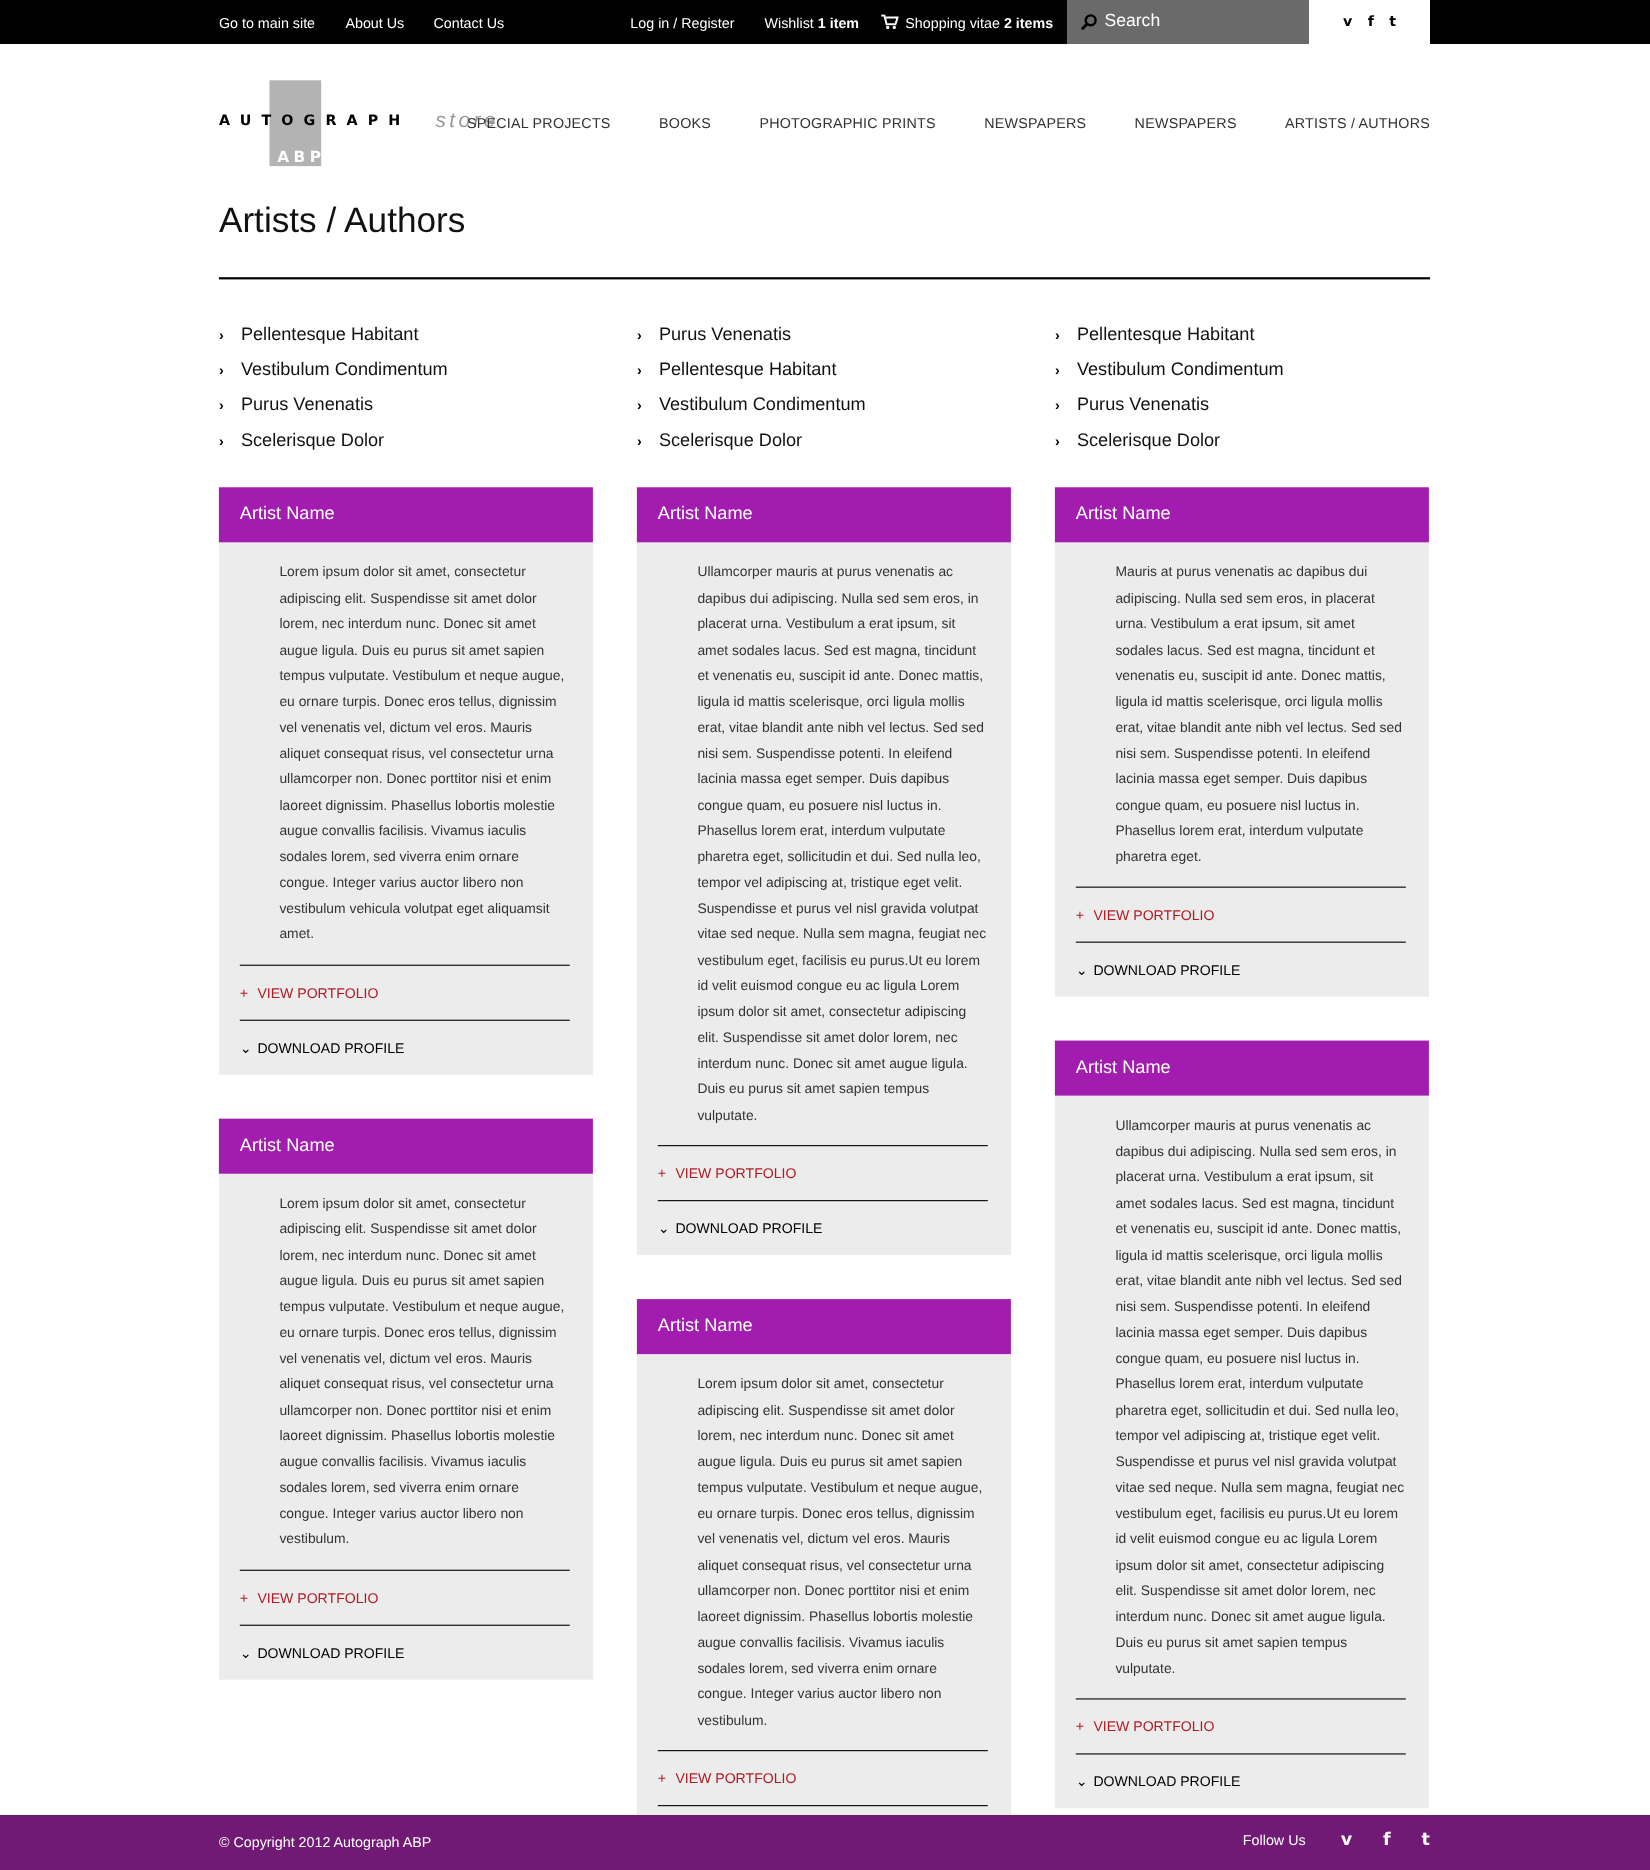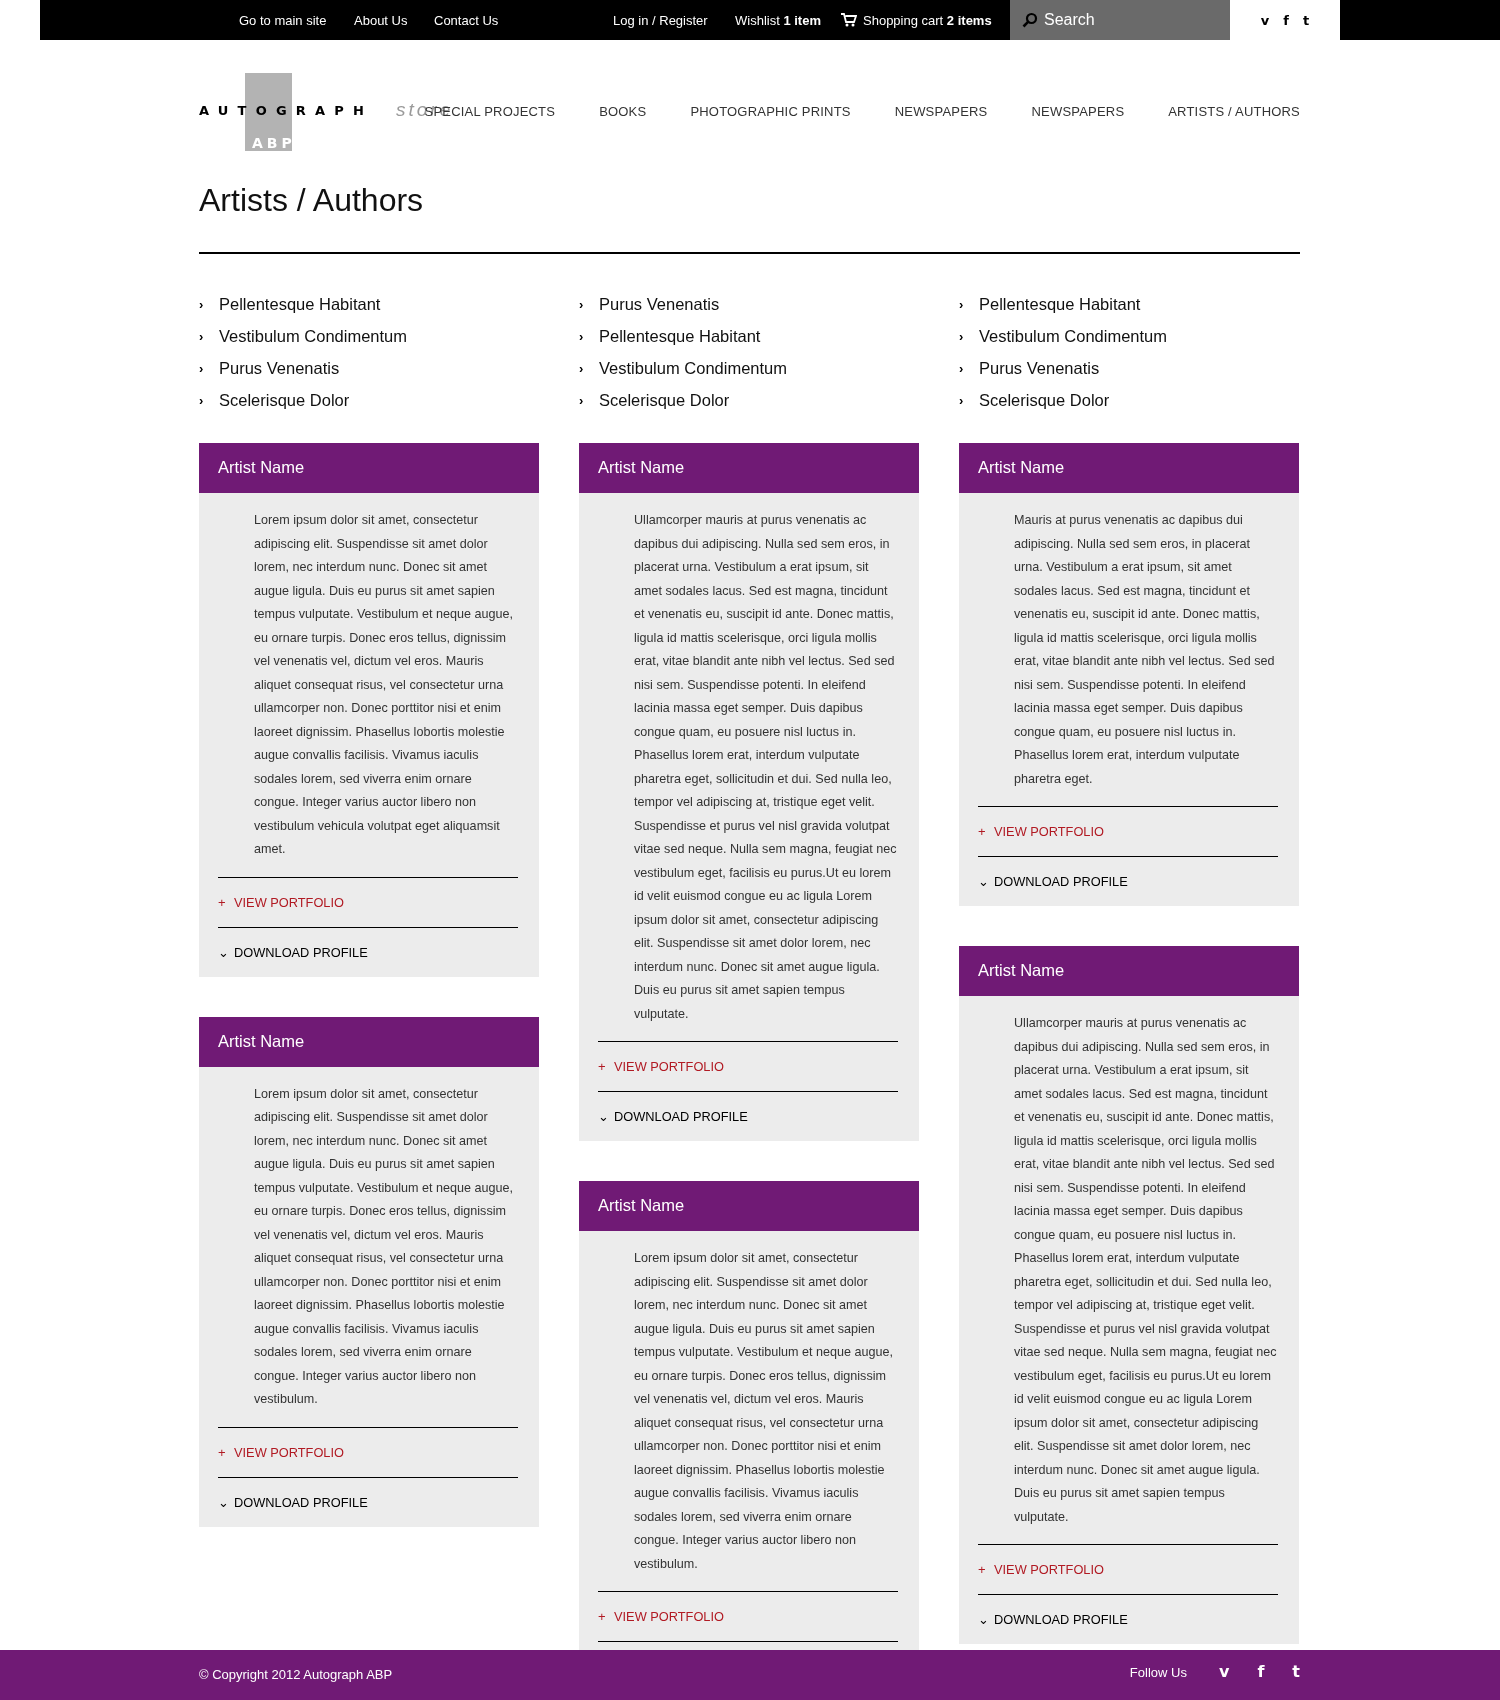--- a/index.html
+++ b/index.html
@@ -1,20 +1,20 @@
 <!DOCTYPE html>
 <html><head>
 <meta charset="utf-8">
 <style>
   * { box-sizing: border-box; margin: 0; padding: 0; }
   html, body { width: 1500px; background: #fff; }
   body { font-family: "Liberation Sans", sans-serif; color: #000; position: relative; min-height: 1700px; }
 
   
-  .topbar { height: 40px; background: #000; position: relative; margin-left: 40px; }
+  .topbar { height: 40px; background: #000; position: relative; }
   .topbar a, .topbar span { color: #fff; font-size: 13px; text-decoration: none; }
   .top-link { position: absolute; top: 13px; white-space: nowrap; }
   .top-link b { font-weight: bold; text-align: right; }
   .cart-icon { display: inline-block; vertical-align: -2px; margin-right: 6px; }
   .search-box { position: absolute; left: 970px; top: 0; width: 220px; height: 40px; background: #6a6a6a; }
   .search-box .search-icon { position: absolute; left: 12px; top: 12px; }
   .search-box input { position: absolute; left: 34px; top: 10px; width: 175px; height: 20px; background: transparent; border: none; outline: none; color: #fff; font-family: "Liberation Sans", sans-serif; font-size: 16px; }
   .search-box input::placeholder { color: #fff; }
   .social-top { position: absolute; left: 1190px; top: 0; width: 110px; height: 40px; background: #fff; display: flex; align-items: center; justify-content: center; gap: 14px; }
   .soc { font-weight: bold; font-family: "DejaVu Sans", sans-serif; font-size: 16px; line-height: 1; cursor: pointer; }
@@ -34,21 +34,21 @@
   .title-rule { position: absolute; left: 199px; top: 252px; width: 1101px; height: 2px; background: #000; }
 
   
   .quicklist { position: absolute; top: 288px; width: 340px; list-style: none; }
   .quicklist li { height: 32px; font-size: 16.5px; color: #111; display: flex; align-items: center; cursor: pointer; }
   .quicklist .chev { width: 20px; font-size: 13px; font-weight: bold; color: #000; }
 
   
   .col { position: absolute; top: 443px; width: 340px; }
   .card { background: #ececec; margin-bottom: 40px; }
-  .card-head { background: #701a75; color: #fff; height: 50px; padding: 15px 19px 0; font-size: 16.5px; }
+  .card-head { background: #a21caf; color: #fff; height: 50px; padding: 15px 19px 0; font-size: 16.5px; }
   .card-body { padding: 16px 21px 0 19px; }
   .card-text { font-size: 12.6px; line-height: 23.5px; color: #333; margin-left: 36px; }
   .card-rule { height: 1px; background: #000; margin-right: 0; }
   .card-link { display: flex; align-items: center; height: 49px; font-size: 12.8px; text-decoration: none; cursor: pointer; }
   .card-link .ico { width: 16px; font-size: 13px; }
   .portfolio-link { color: #b11a23; }
   .download-link { color: #000; }
   .rule-first { margin-top: 15px; }
 
   
@@ -69,21 +69,21 @@
   <a class="top-link" style="left:573px" href="#">Log in / Register</a>
   <a class="top-link" style="left:695px" href="#">
     <span>Wishlist</span>
     <b>1 item</b>
   </a>
   <a class="top-link" style="left:801px" href="#">
     <svg class="cart-icon" width="16" height="14" viewBox="0 0 16 14">
       <path d="M0 1h3l2 8h8l2-6H4.5" fill="none" stroke="#fff" stroke-width="1.8"></path>
       <circle cx="6" cy="12" r="1.5" fill="#fff"></circle>
         <circle cx="12" cy="12" r="1.5" fill="#fff"></circle>
-    </svg><span>Shopping cart</span>
+    </svg><span>Shopping vitae</span>
     <b>2 items</b>
   </a>
 
   <div class="search-box">
     <svg class="search-icon" width="16" height="16" viewBox="0 0 16 16">
       <circle cx="9.5" cy="6.5" r="4.5" fill="none" stroke="#000" stroke-width="2.2"></circle>
       <line x1="6.3" y1="9.7" x2="1.5" y2="14.5" stroke="#000" stroke-width="2.6"></line>
     </svg>
     <input type="text" placeholder="Search" style="">
   </div>

